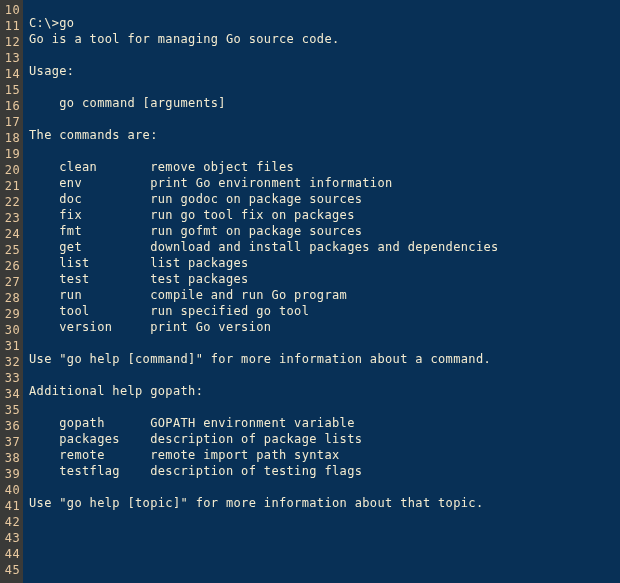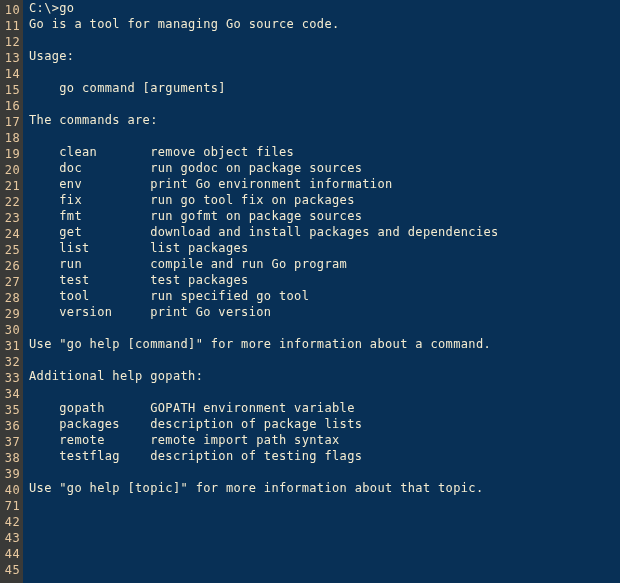--- a/index.html
+++ b/index.html
@@ -43,21 +43,21 @@
     font-family: "DejaVu Sans Mono", "Liberation Mono", monospace;
     white-space: pre;
     text-align: right;
     user-select: none;
   }
   #code {
     flex: 1 1 auto;
     height: 583px;
     background: #083056;
     box-sizing: border-box;
-    padding-top: 0;
+    padding-top: 15px;
     padding-left: 6px;
     overflow: hidden;
   }
   .cl {
     color: #f5ecd0;
     font-size: 12px;
     line-height: 16px;
     height: 16px;
     letter-spacing: 0.35px;
     font-family: "DejaVu Sans Mono", "Liberation Mono", monospace;
@@ -93,45 +93,45 @@
       <div class="ln">31</div>
       <div class="ln">32</div>
       <div class="ln">33</div>
       <div class="ln">34</div>
       <div class="ln">35</div>
       <div class="ln">36</div>
       <div class="ln">37</div>
       <div class="ln">38</div>
       <div class="ln">39</div>
       <div class="ln">40</div>
-      <div class="ln">71</div>
+      <div class="ln">41</div>
       <div class="ln">42</div>
       <div class="ln">43</div>
       <div class="ln">44</div>
       <div class="ln">45</div>
     </div>
   <div id="code">
       <div class="cl">C:\&gt;go</div>
       <div class="cl">Go is a tool for managing Go source code.</div>
       <div class="cl"></div>
       <div class="cl">Usage:</div>
       <div class="cl"></div>
       <div class="cl">    go command [arguments]</div>
       <div class="cl"></div>
       <div class="cl">The commands are:</div>
       <div class="cl"></div>
       <div class="cl">    clean       remove object files</div>
+      <div class="cl">    env         print Go environment information</div>
       <div class="cl">    doc         run godoc on package sources</div>
-      <div class="cl">    env         print Go environment information</div>
       <div class="cl">    fix         run go tool fix on packages</div>
       <div class="cl">    fmt         run gofmt on package sources</div>
       <div class="cl">    get         download and install packages and dependencies</div>
       <div class="cl">    list        list packages</div>
+      <div class="cl">    test        test packages</div>
       <div class="cl">    run         compile and run Go program</div>
-      <div class="cl">    test        test packages</div>
       <div class="cl">    tool        run specified go tool</div>
       <div class="cl">    version     print Go version</div>
       <div class="cl"></div>
       <div class="cl">Use "go help [command]" for more information about a command.</div>
       <div class="cl"></div>
       <div class="cl">Additional help gopath:</div>
       <div class="cl"></div>
       <div class="cl">    gopath      GOPATH environment variable</div>
       <div class="cl">    packages    description of package lists</div>
       <div class="cl">    remote      remote import path syntax</div>

